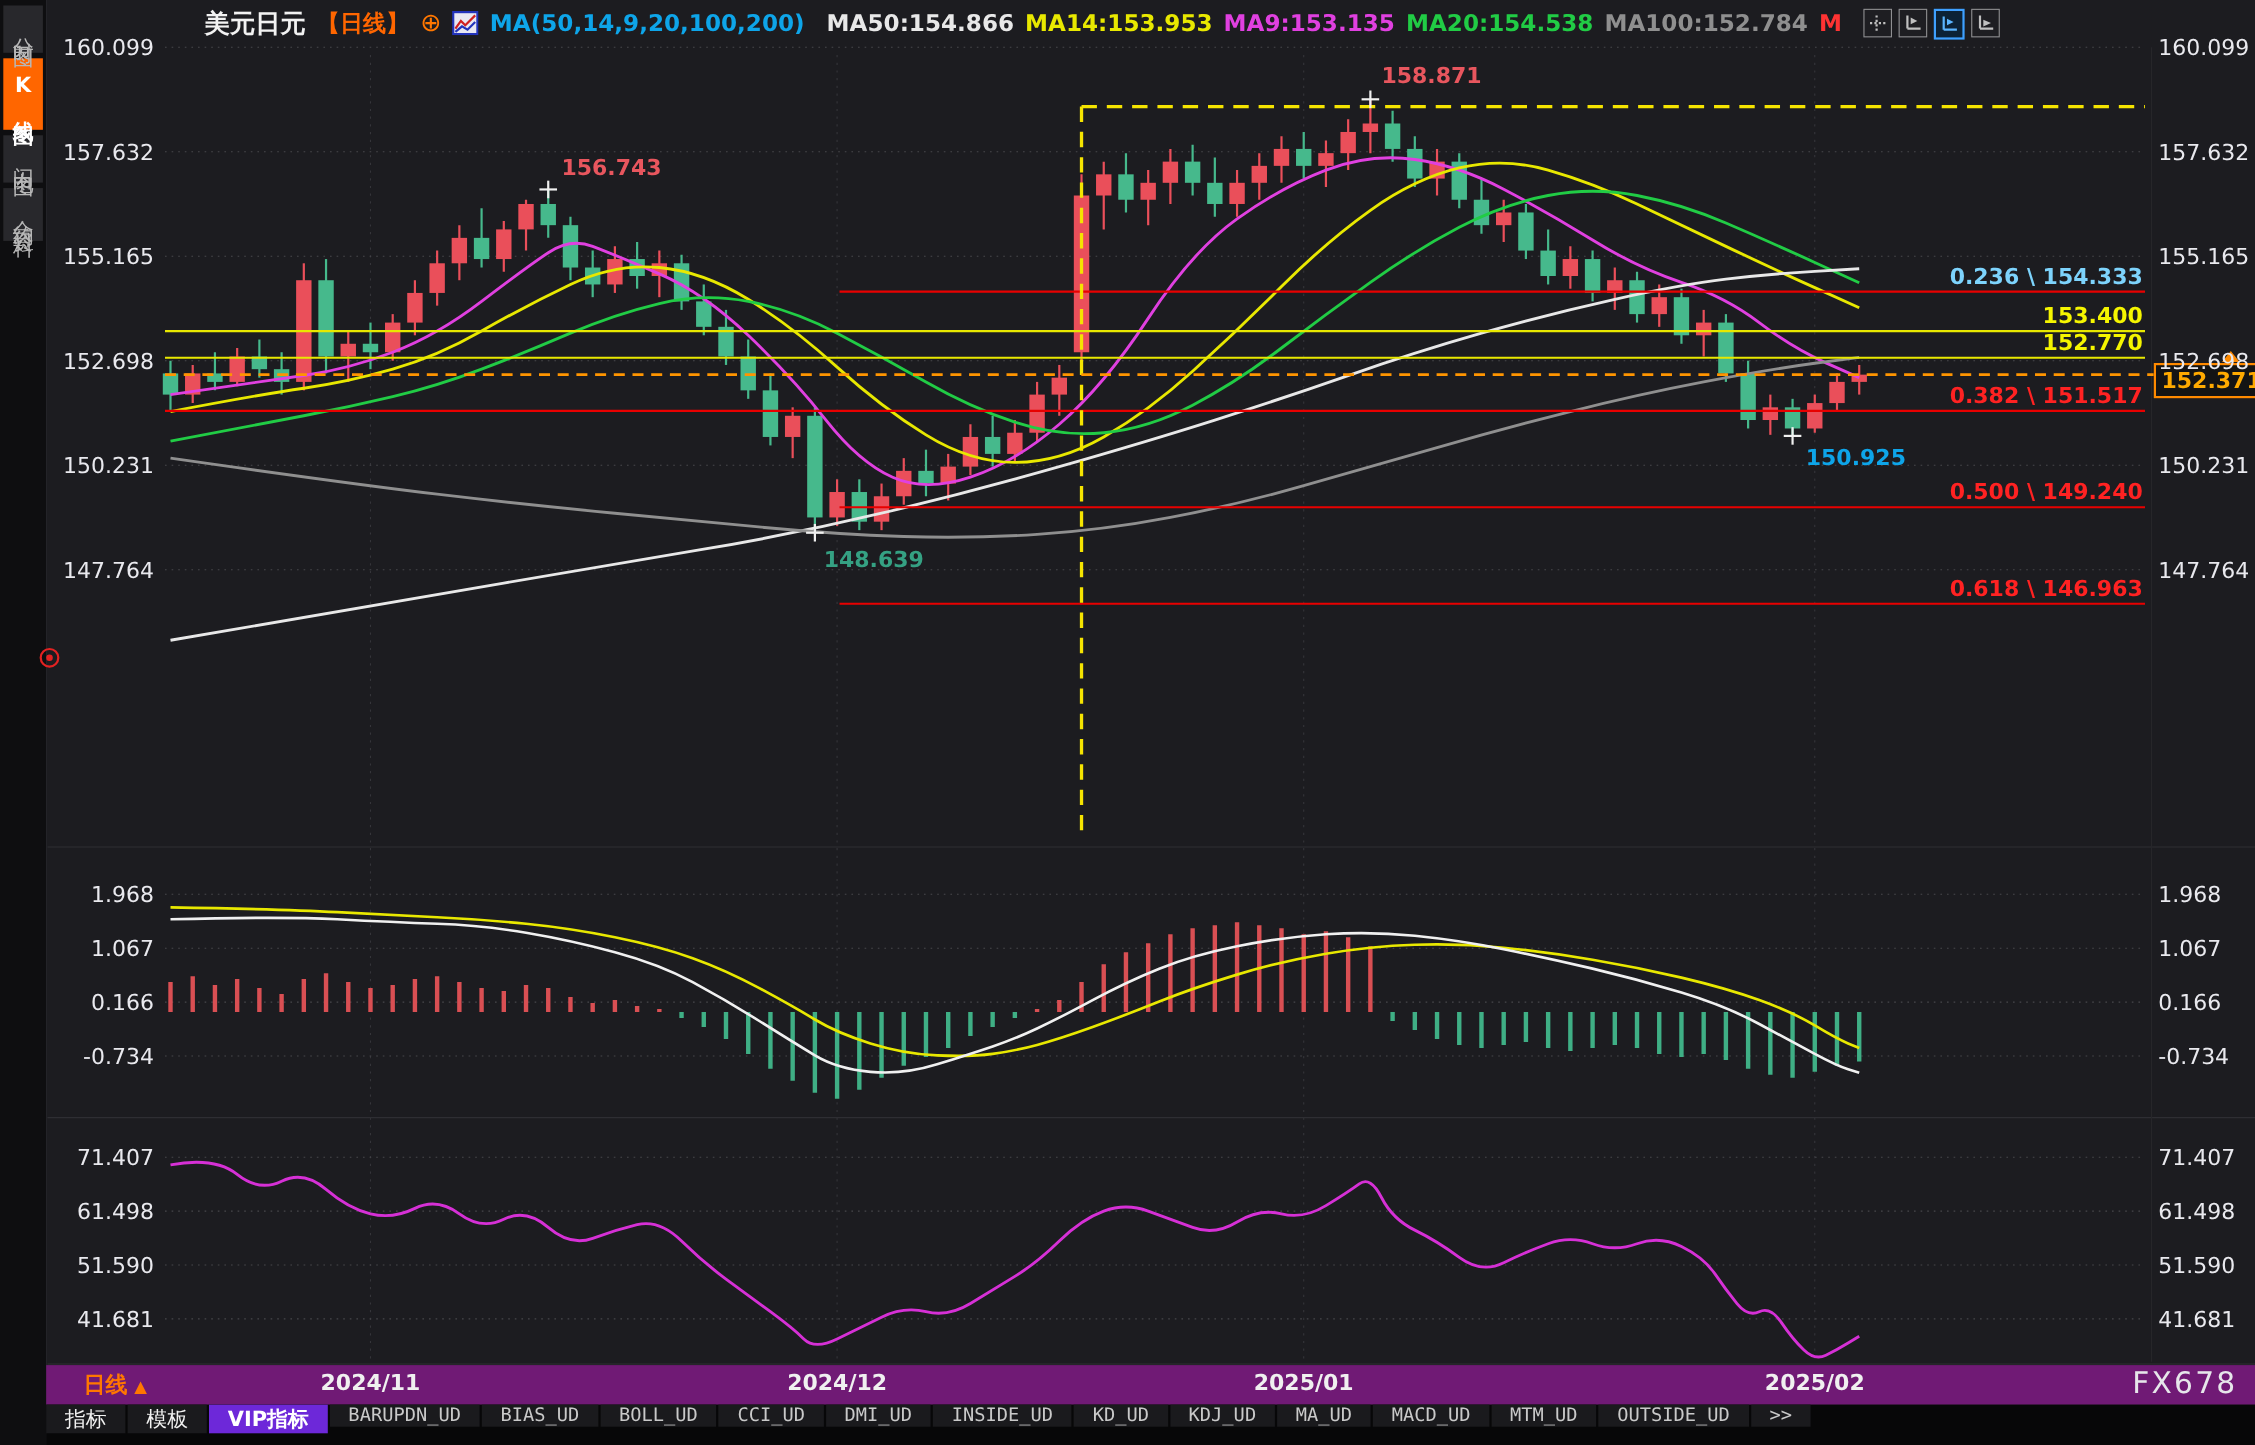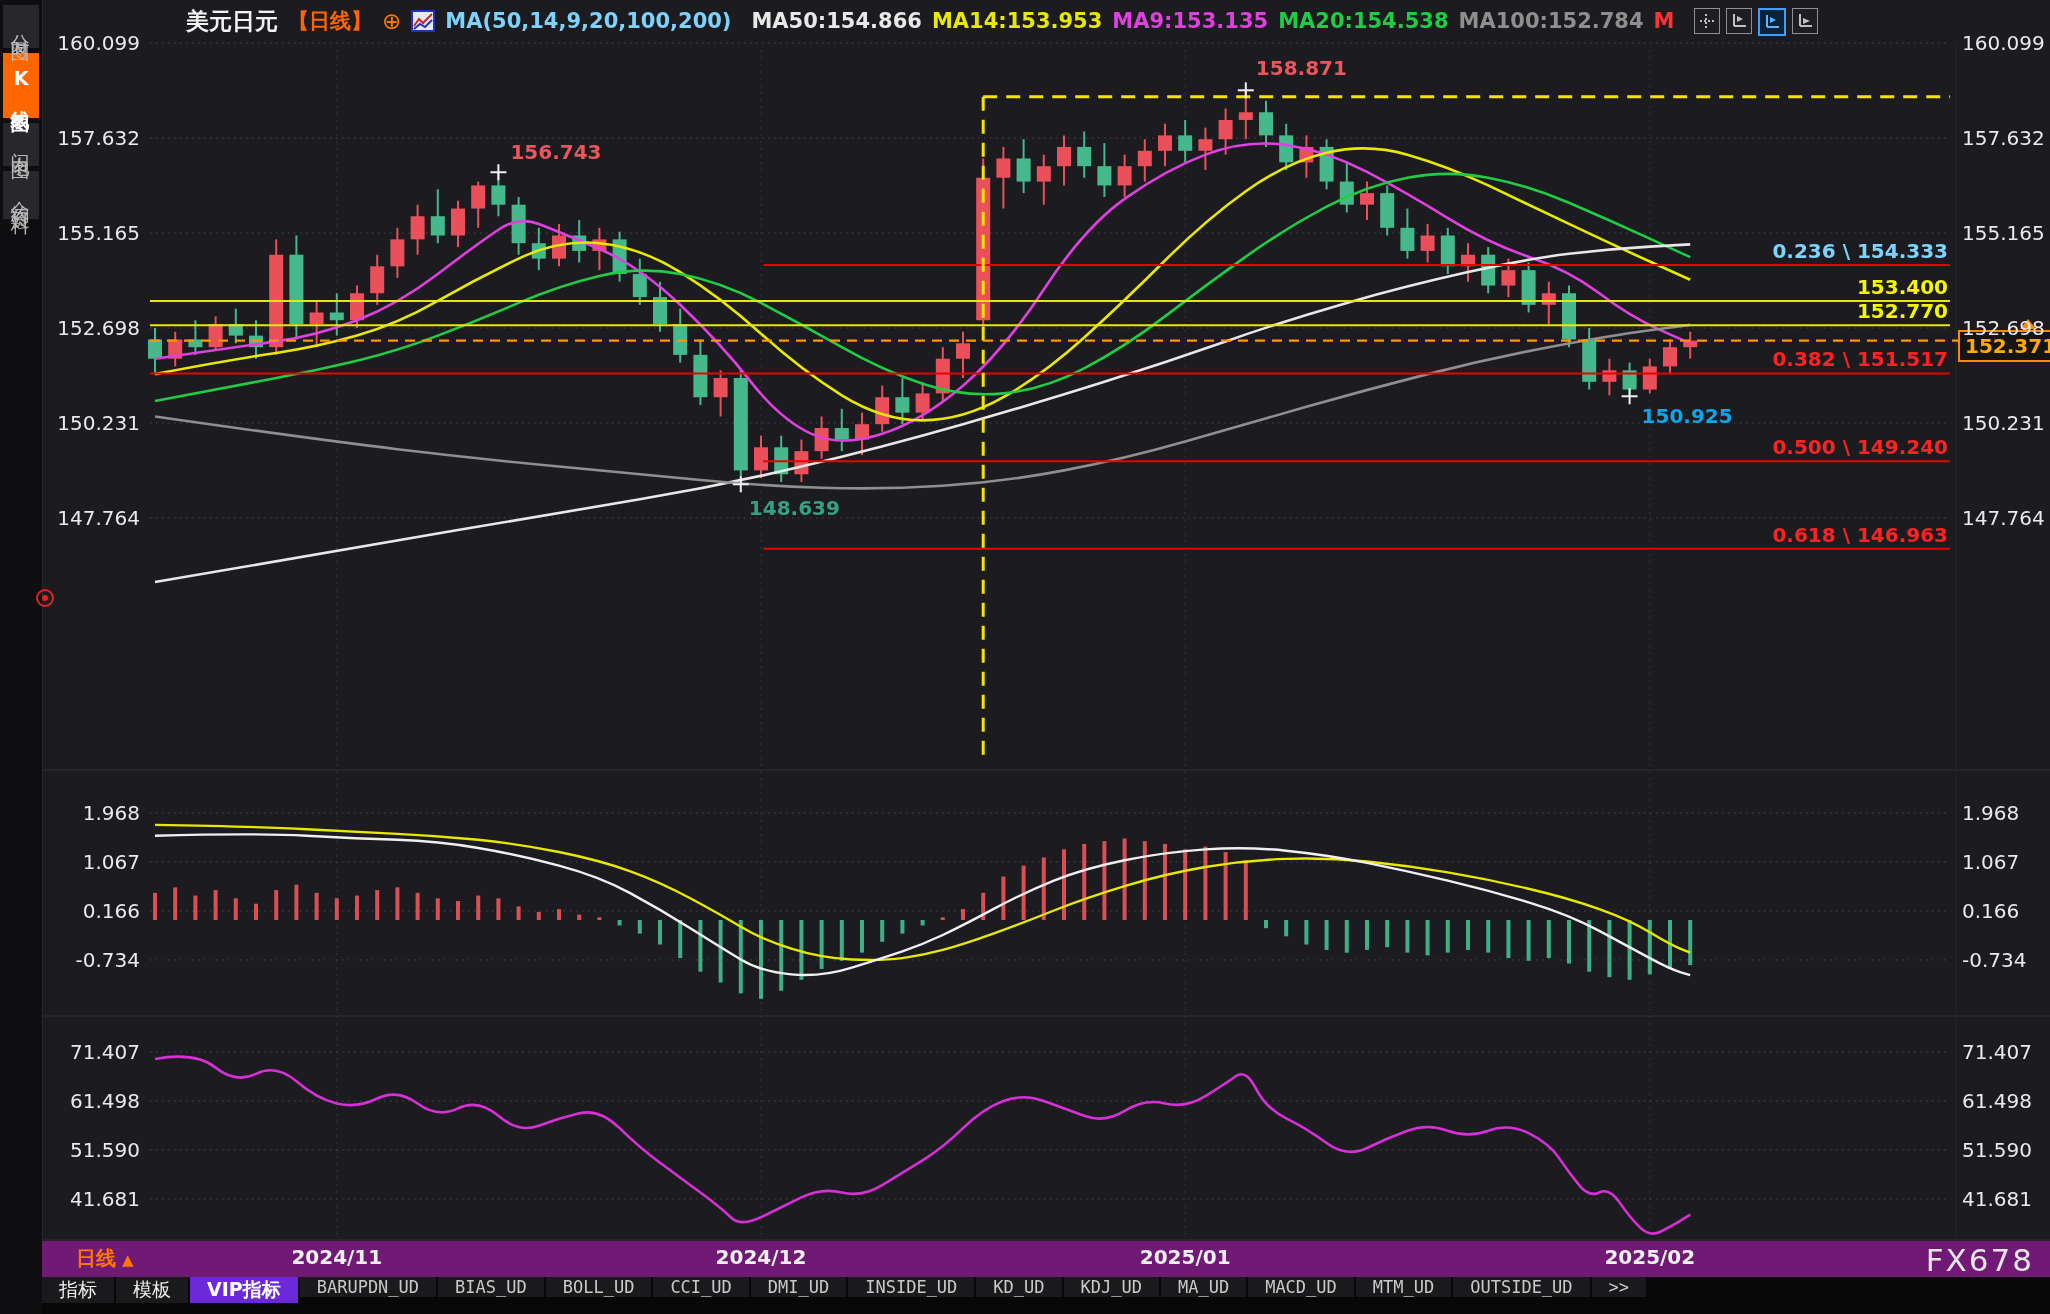--- a/index.html
+++ b/index.html
@@ -13,21 +13,21 @@
              font-size:19px;display:flex;align-items:center;justify-content:center;padding:14px 0;}
   .side-item.active{background:#ff6600;color:#ffffff;font-weight:bold;}
   #red-target{position:absolute;left:36px;top:589px;width:14px;height:14px;border:2px solid #e32222;border-radius:50%;}
   #red-target:after{content:"";position:absolute;left:4px;top:4px;width:6px;height:6px;background:#e32222;border-radius:50%;}
   
   #header{position:absolute;left:186px;top:6px;height:30px;display:flex;align-items:center;gap:10px;white-space:nowrap;}
   #symbol-title{color:#f2f2f2;font-size:23px;font-weight:bold;}
   #period-tag{color:#ff6600;font-size:21px;font-weight:bold;}
   #circle-plus{color:#ff7700;font-size:23px;line-height:22px;}
   .legend-item{font-size:21px;font-weight:600;margin-left:10px;}
-  #ma-group{color:#7dd3fc;font-size:21px;font-weight:600;}
+  #ma-group{color:#0ea5e9;font-size:21px;font-weight:600;}
   
   #toolbar{position:absolute;left:1694px;top:8px;display:flex;gap:6px;}
   .tool-btn{width:24px;height:24px;border:1px solid #8f8f92;background:#1e1e22;display:flex;align-items:center;justify-content:center;}
   .tool-btn.active{border:2px solid #3fa0ff;background:#0c2236;}
   
   .yl{position:absolute;left:40px;width:100px;text-align:right;color:#e9e9ee;font-size:20px;}
   .yr{position:absolute;left:1962px;width:100px;text-align:left;color:#e9e9ee;font-size:20px;}
   
   #macd-legend,#rsi-legend{position:absolute;left:150px;display:flex;gap:16px;white-space:nowrap;font-size:21px;font-weight:600;}
   
@@ -42,21 +42,21 @@
   #date-axis{position:absolute;left:42px;right:0;top:1241px;height:36px;background:#701a75;}
   .date-label{position:absolute;top:4px;width:120px;text-align:center;color:#f0f0f0;font-size:20px;font-weight:bold;}
   #period-wrap{position:absolute;left:34px;top:4px;color:#ff7700;font-size:20px;font-weight:bold;}
   #period-arrow{color:#ff7700;font-size:15px;margin-left:6px;}
   
   #tabbar{position:absolute;left:42px;right:0;top:1277px;height:37px;background:#070708;display:flex;gap:2px;align-items:flex-start;}
   .tab{background:#1a1a1d;color:#c9c9c9;font-family:"DejaVu Sans Mono","Liberation Mono",monospace;
        font-size:17px;display:flex;align-items:center;padding:0 17px;}
   .tab.cn{font-family:"DejaVu Sans","Liberation Sans",sans-serif;font-size:19px;color:#f2f2f2;}
   .tab.active{background:#6d28d9;color:#ffffff;font-weight:bold;}
-  #watermark{position:absolute;right:16px;top:1242px;color:#e6e6ea;font-size:31px;letter-spacing:2px;}
+  #watermark{position:absolute;right:16px;top:1242px;color:#e6e6ea;font-size:27px;letter-spacing:2px;}
 </style>
 </head>
 <body>
 
 <div id="app">
   <svg id="chart-svg" width="2050" height="1314">
       <g>
         <line x1="336.79999999999995" y1="50" x2="336.79999999999995" y2="1238" stroke="#35353a" stroke-width="1" stroke-dasharray="2 5"></line>
         <line x1="761" y1="50" x2="761" y2="1238" stroke="#35353a" stroke-width="1" stroke-dasharray="2 5"></line>
         <line x1="1185.2" y1="50" x2="1185.2" y2="1238" stroke="#35353a" stroke-width="1" stroke-dasharray="2 5"></line>

